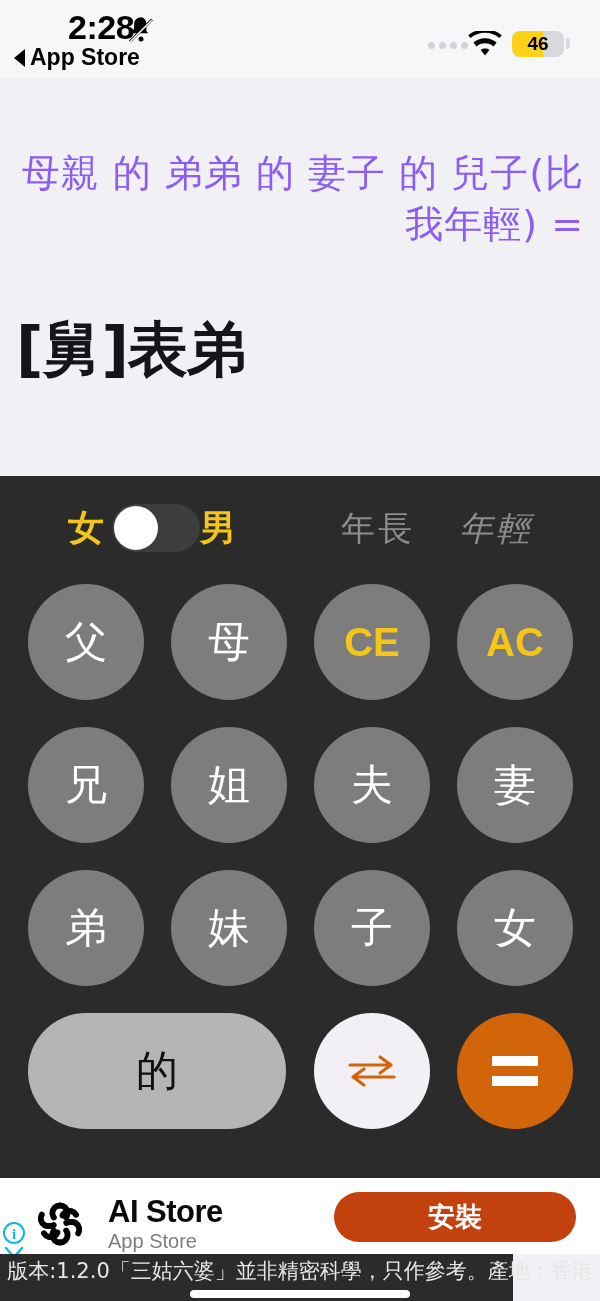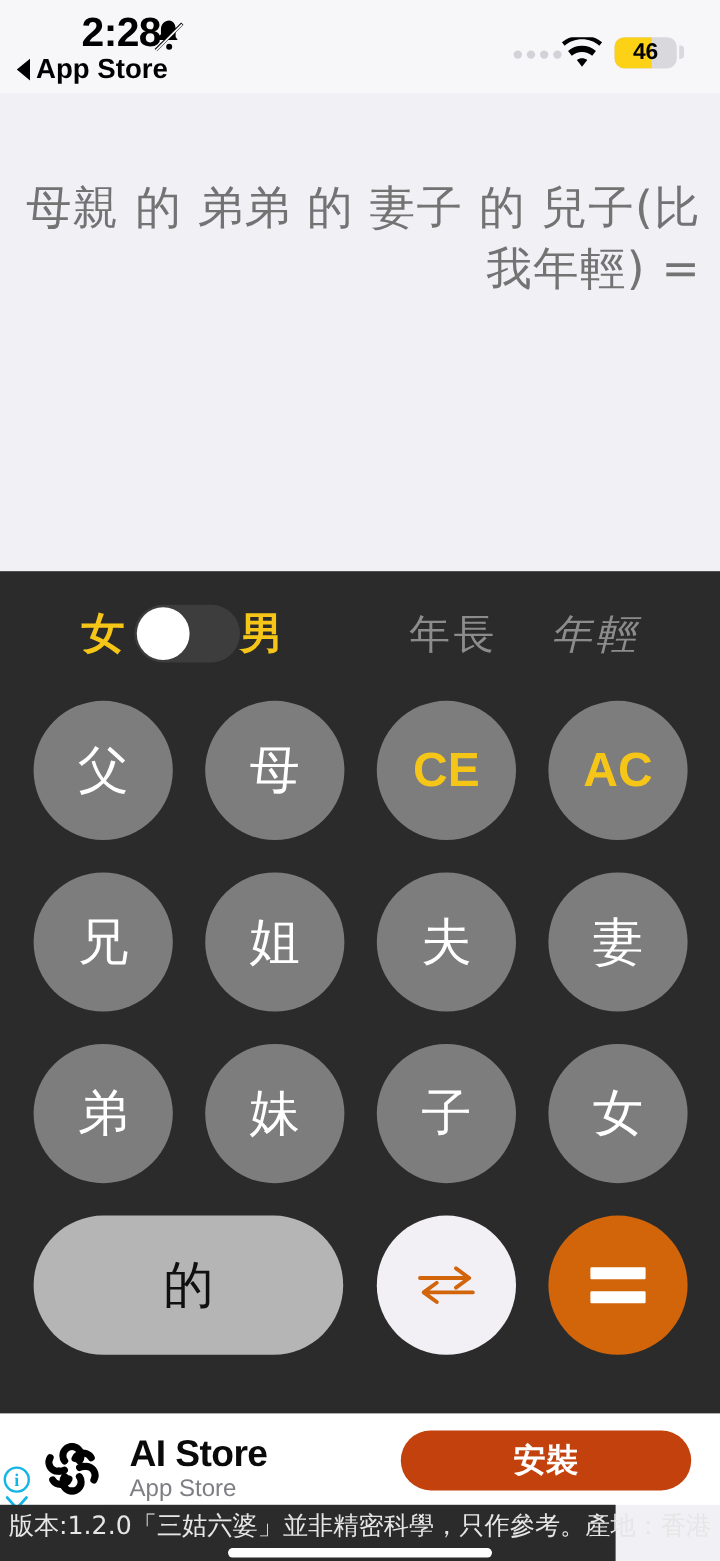--- a/index.html
+++ b/index.html
@@ -116,21 +116,21 @@
     height: 398px;
     background: #f0f0f5;
   }
   .expr {
     position: absolute;
     left: 16px; top: 70px;
     width: 568px;
     text-align: right;
     font-size: 38px;
     line-height: 1.35;
-    color: #737373;
+    color: #8b5cf6;
     font-family: "DejaVu Sans", "Liberation Sans", sans-serif;
     letter-spacing: 1px;
   }
   .result {
     position: absolute;
     left: 16px; top: 232px;
     width: 568px;
     text-align: left;
     font-size: 60px;
     font-weight: bold;
@@ -385,20 +385,21 @@
 
     <div class="sb-batt">
       <div class="sb-batt-fill"></div>
       <div class="sb-batt-num">46</div>
     </div>
     <div class="sb-batt-tip"></div>
   </div>
 
   <div class="display">
     <div class="expr">母親 的 弟弟 的 妻子 的 兒子(比我年輕) =</div>
+    <div class="result">[舅]表弟</div>
   </div>
 
   <div class="keypad">
 
     <div class="toggle-row">
       <div class="lbl-f">女</div>
       <div class="switch">
         <div class="knob"></div>
       </div>
       <div class="lbl-m">男</div>

